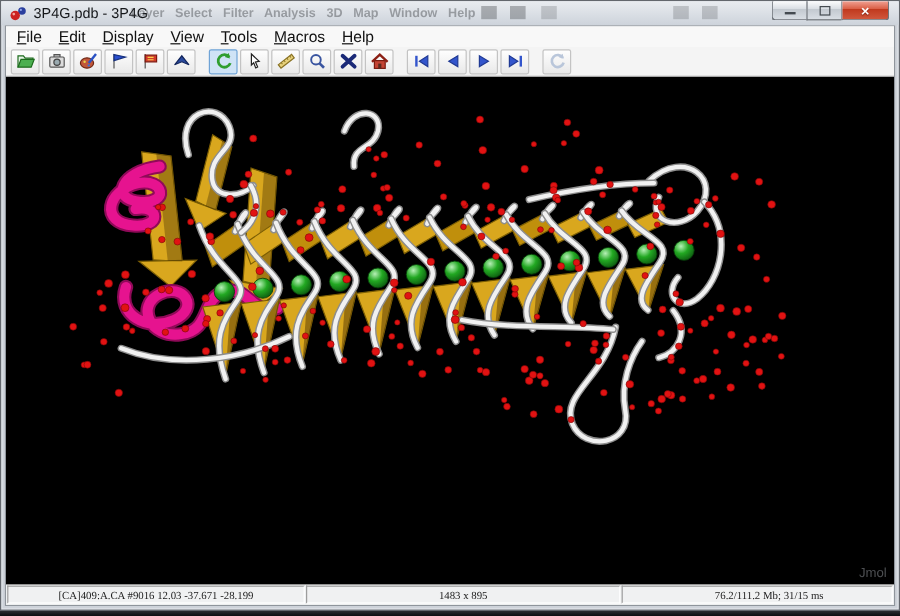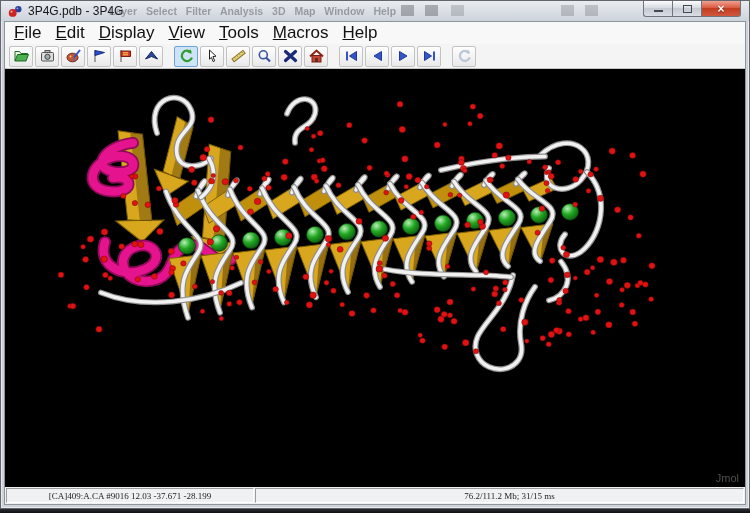--- a/index.html
+++ b/index.html
@@ -33,21 +33,21 @@
   }
   .cap.min { width:29px; border-bottom-left-radius:3px; border-right:none; }
   .cap.max { width:29px; border-right:none; }
   .cap.close { width:40px; border-bottom-right-radius:3px;
     background:linear-gradient(#f0a092,#d95b41 45%,#c13a1f 46%,#d0573d); }
   .glyph-min { width:9px; height:3px; border-bottom:2px solid #444a50; margin-top:4px; }
   .glyph-max { width:9px; height:8px; border:1.5px solid #444a50; }
   .glyph-x { color:#fff; font-size:12px; font-weight:bold; line-height:12px; text-shadow:0 1px 1px #7c1d0c; }
   
   .client { flex:1 1 auto; display:flex; flex-direction:column; margin:0 3px 3px 3px; border:1px solid #8f959c; background:#fff; min-height:0; }
-  .menubar { flex:0 0 16px; background:#f8f8f8; display:flex; align-items:center; font-size:17px; color:#111; padding-left:2px; }
+  .menubar { flex:0 0 16px; background:#f8f8f8; display:flex; align-items:center; font-size:13px; color:#111; padding-left:2px; }
   .menu-item { padding:1px 7px; cursor:default; }
   .toolbar { flex:0 0 25px; background:#f4f4f4; border-bottom:1px solid #c6c6c6; display:flex; align-items:center; padding-left:4px; gap:2px; }
   .tb { width:24px; height:21px; display:flex; align-items:center; justify-content:center;
         background:linear-gradient(#fefefe,#e9e9e9); border:1px solid #c3c3c3; border-radius:2px; padding:0; }
   .tb svg { width:17px; height:16px; display:block; }
   .tb.selected { background:#cfe3f6; border-color:#6fa3d6; }
   .tb.group-start { margin-left:9px; }
   
   .canvas { flex:1 1 auto; position:relative; background:#000; min-height:0;padding-left:30px; }
   .canvas svg { position:absolute; inset:0; width:100%; height:100%; }
@@ -584,20 +584,21 @@
             <circle cx="129.9" cy="137.9" r="2.7" fill="#E11212" stroke="#7C0505" stroke-width="0.5"></circle>
             <circle cx="142.9" cy="139.6" r="2.9" fill="#E11212" stroke="#7C0505" stroke-width="0.5"></circle>
             <circle cx="126.8" cy="110.4" r="2.2" fill="#E11212" stroke="#7C0505" stroke-width="0.5"></circle>
             <circle cx="153.9" cy="122.9" r="2.6" fill="#E11212" stroke="#7C0505" stroke-width="0.5"></circle>
           </svg>
       <div class="watermark">Jmol</div>
     </div>
 
     <div class="statusbar">
       <div class="cell c1">[CA]409:A.CA #9016 12.03 -37.671 -28.199</div>
+      <div class="cell c2">1483 x 895</div>
       <div class="cell c3">76.2/111.2 Mb;  31/15 ms</div>
     </div>
 
   </div>
 </div>
 
 <div class="desktop-strip"></div>
 </div>
 
 </body></html>

